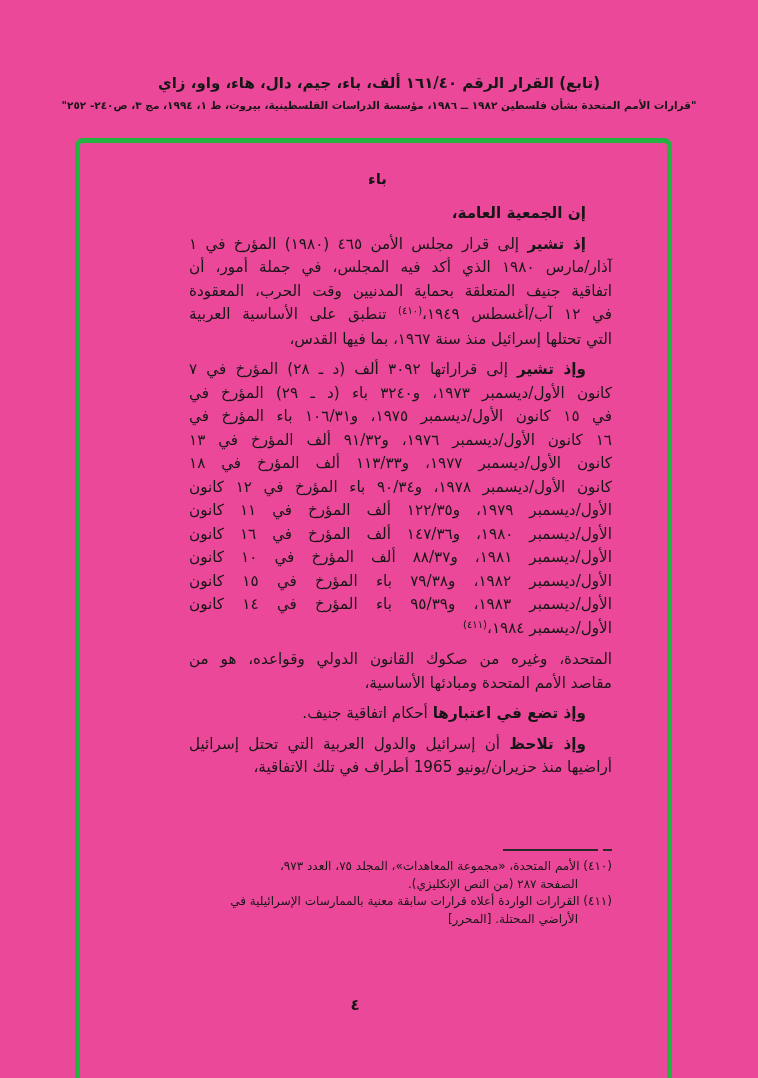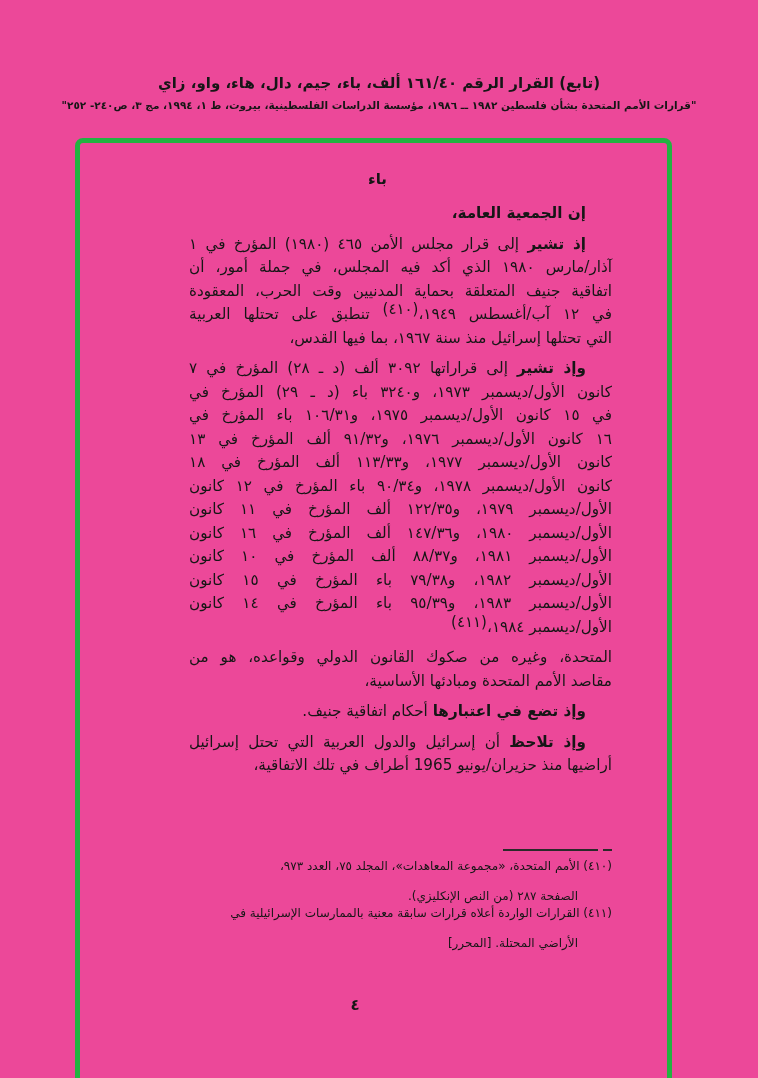--- a/index.html
+++ b/index.html
@@ -12,28 +12,28 @@
                box-sizing:border-box;border:5px solid #22b341;border-radius:8px;background:transparent;}
   .content{direction:rtl;padding:24px 55px 0 63px;}
   .section-label{font-weight:bold;font-size:15px;text-align:center;line-height:24px;margin-bottom:11px;}
   .line{font-size:15.2px;line-height:23.5px;text-align:justify;text-align-last:justify;}
   .line.first{padding-right:26px;}
   .line.last{text-align:right;text-align-last:right;}
   .opening{font-weight:bold;}
   .para{margin-top:7px;margin-left:46px;}
   #paragraphs{margin-top:3px;}
   .b{font-weight:bold;}
-  .sup{font-size:15px;position:relative;top:-5px;}
+  .sup{font-size:10px;position:relative;top:-5px;}
   .footnotes{position:absolute;direction:rtl;top:706px;right:55px;left:63px;}
   .fn-sep{height:2px;margin-bottom:7px;}
   .fn-sep .seg{display:inline-block;height:1.5px;background:#2a2a2a;vertical-align:top;}
   .seg-short{width:9px;margin-left:5px;}
   .seg-long{width:95px;}
   .fn-line{font-size:12px;line-height:17.5px;text-align:right;}
-  .fn-line.cont{padding-right:34px;margin-top:12px;}
+  .fn-line.cont{padding-right:34px;}
   .page-number{position:absolute;top:996px;left:325px;width:60px;text-align:center;
                font-size:15px;font-weight:bold;}
 </style>
 </head>
 <body>
 
 <div class="page" style="color: rgb(22, 22, 22);">
 
   <div class="doc-header">
     <div class="h1">(تابع) القرار الرقم ١٦١/٤٠ ألف، باء، جيم، دال، هاء، واو، زاي</div>
@@ -42,21 +42,21 @@
 
   <div class="green-frame" style="border-color: rgb(34, 179, 65);">
     <div class="content">
       <div class="section-label">باء</div>
       <div class="line first last opening">إن الجمعية العامة،</div>
       <div id="paragraphs">
           <div class="para">
             <div class="line first"><span class="b">إذ تشير</span><span class=""> إلى قرار مجلس الأمن ٤٦٥ (١٩٨٠) المؤرخ في ١</span></div>
             <div class="line"><span class="">آذار/مارس ١٩٨٠ الذي أكد فيه المجلس، في جملة أمور، أن</span></div>
             <div class="line"><span class="">اتفاقية جنيف المتعلقة بحماية المدنيين وقت الحرب، المعقودة</span></div>
-            <div class="line"><span class="">في ١٢ آب/أغسطس ١٩٤٩،</span><span class=" sup">(٤١٠)</span><span class=""> تنطبق على تحتلها العربية</span></div>
+            <div class="line"><span class="">في ١٢ آب/أغسطس ١٩٤٩،</span><span class=" sup">(٤١٠)</span><span class=""> تنطبق على الأساسية العربية</span></div>
             <div class="line last"><span class="">التي تحتلها إسرائيل منذ سنة ١٩٦٧، بما فيها القدس،</span></div>
           </div>
           <div class="para">
             <div class="line first"><span class="b">وإذ تشير</span><span class=""> إلى قراراتها ٣٠٩٢ ألف (د ـ ٢٨) المؤرخ في ٧</span></div>
             <div class="line"><span class="">كانون الأول/ديسمبر ١٩٧٣، و٣٢٤٠ باء (د ـ ٢٩) المؤرخ في</span></div>
             <div class="line"><span class="">في ١٥ كانون الأول/ديسمبر ١٩٧٥، و١٠٦/٣١ باء المؤرخ في</span></div>
             <div class="line"><span class="">١٦ كانون الأول/ديسمبر ١٩٧٦، و٩١/٣٢ ألف المؤرخ في ١٣</span></div>
             <div class="line"><span class="">كانون الأول/ديسمبر ١٩٧٧، و١١٣/٣٣ ألف المؤرخ في ١٨</span></div>
             <div class="line"><span class="">كانون الأول/ديسمبر ١٩٧٨، و٩٠/٣٤ باء المؤرخ في ١٢ كانون</span></div>
             <div class="line"><span class="">الأول/ديسمبر ١٩٧٩، و١٢٢/٣٥ ألف المؤرخ في ١١ كانون</span></div>

